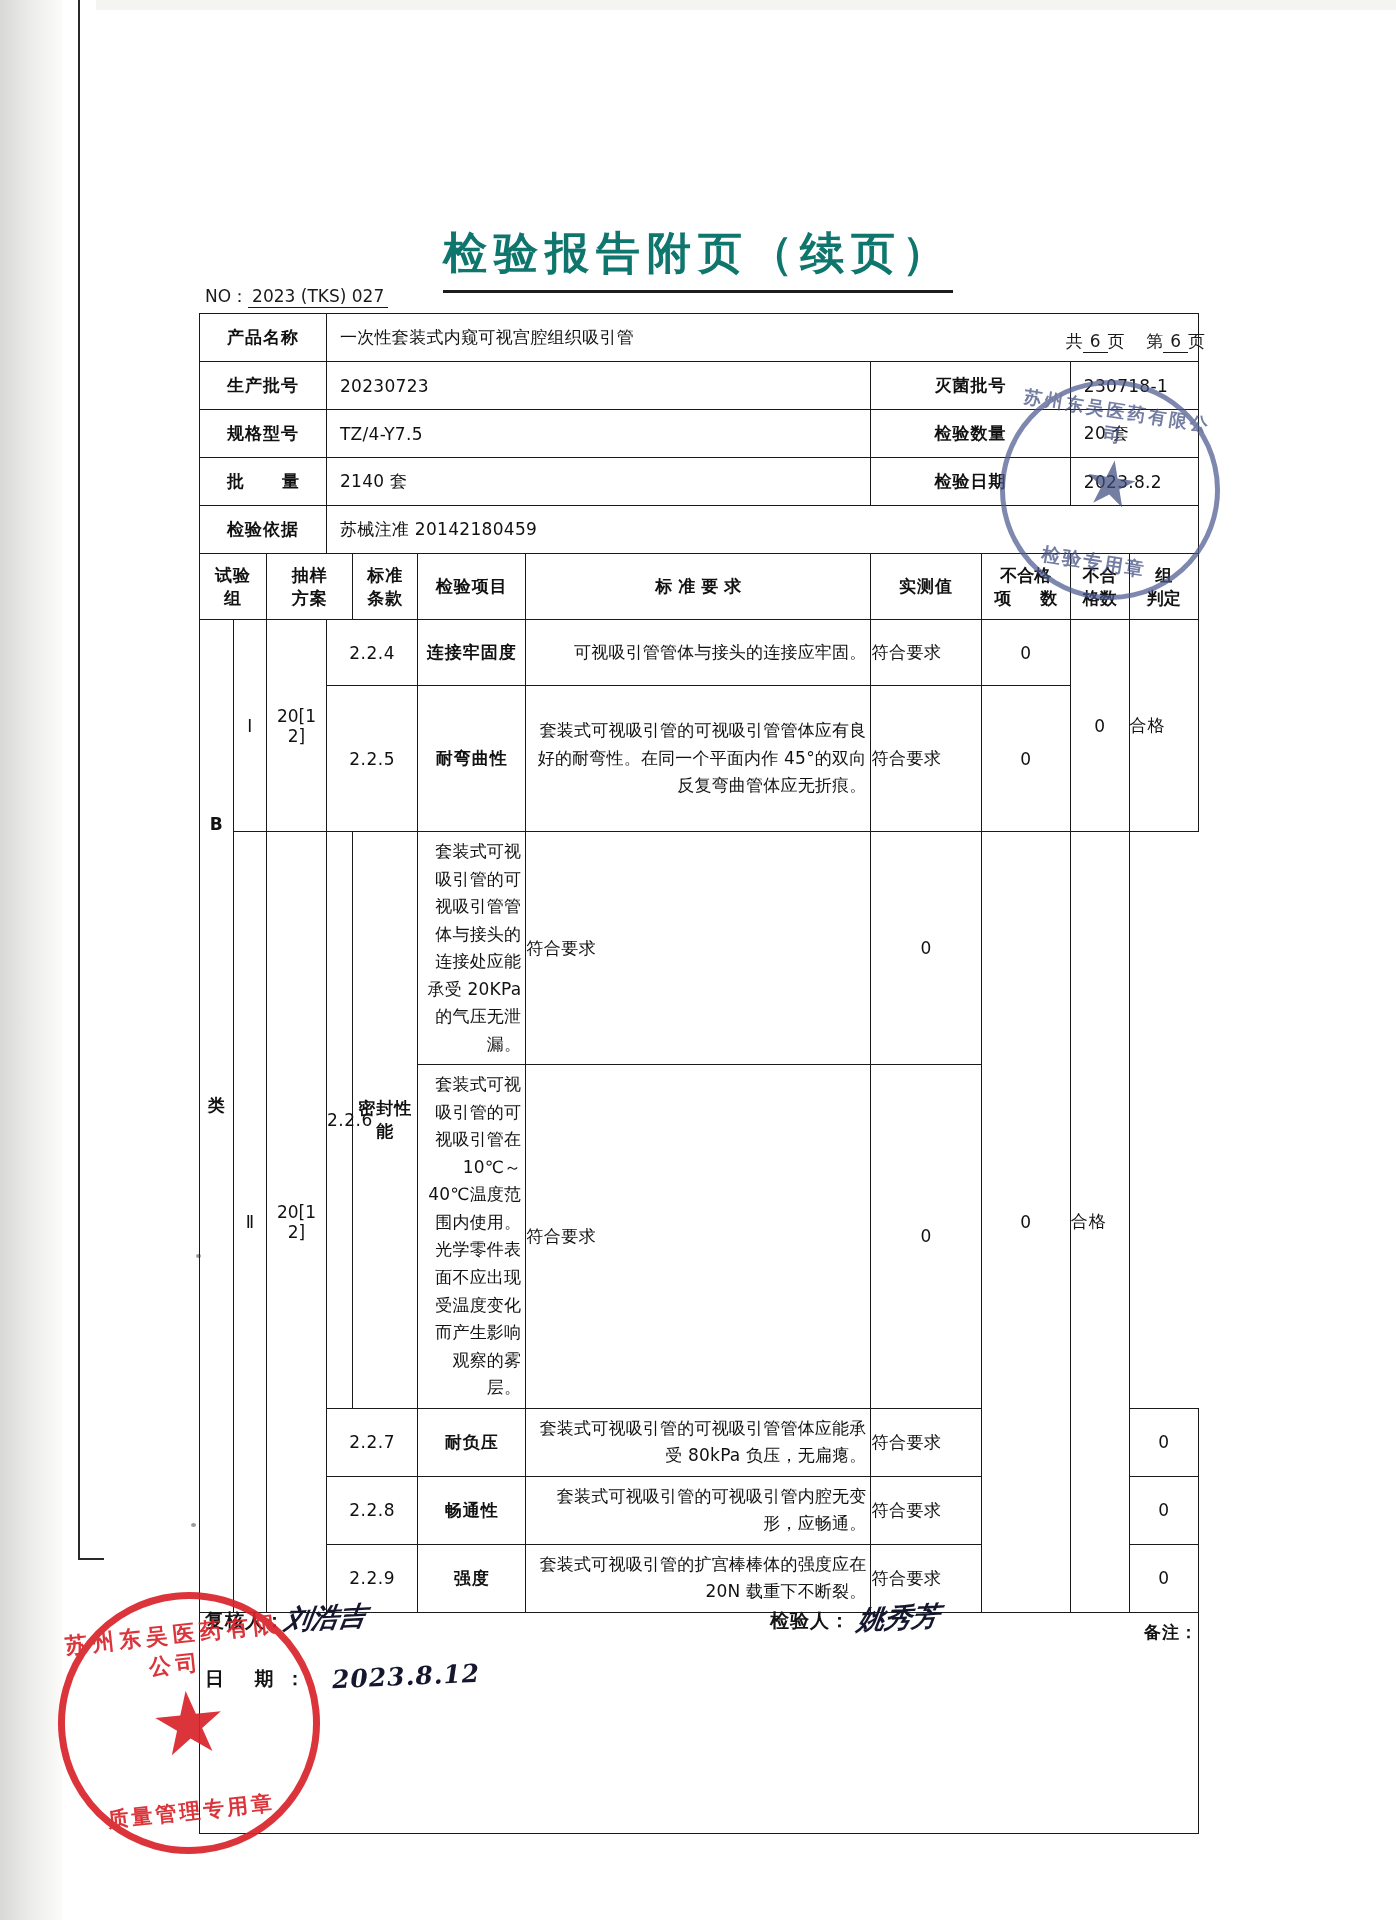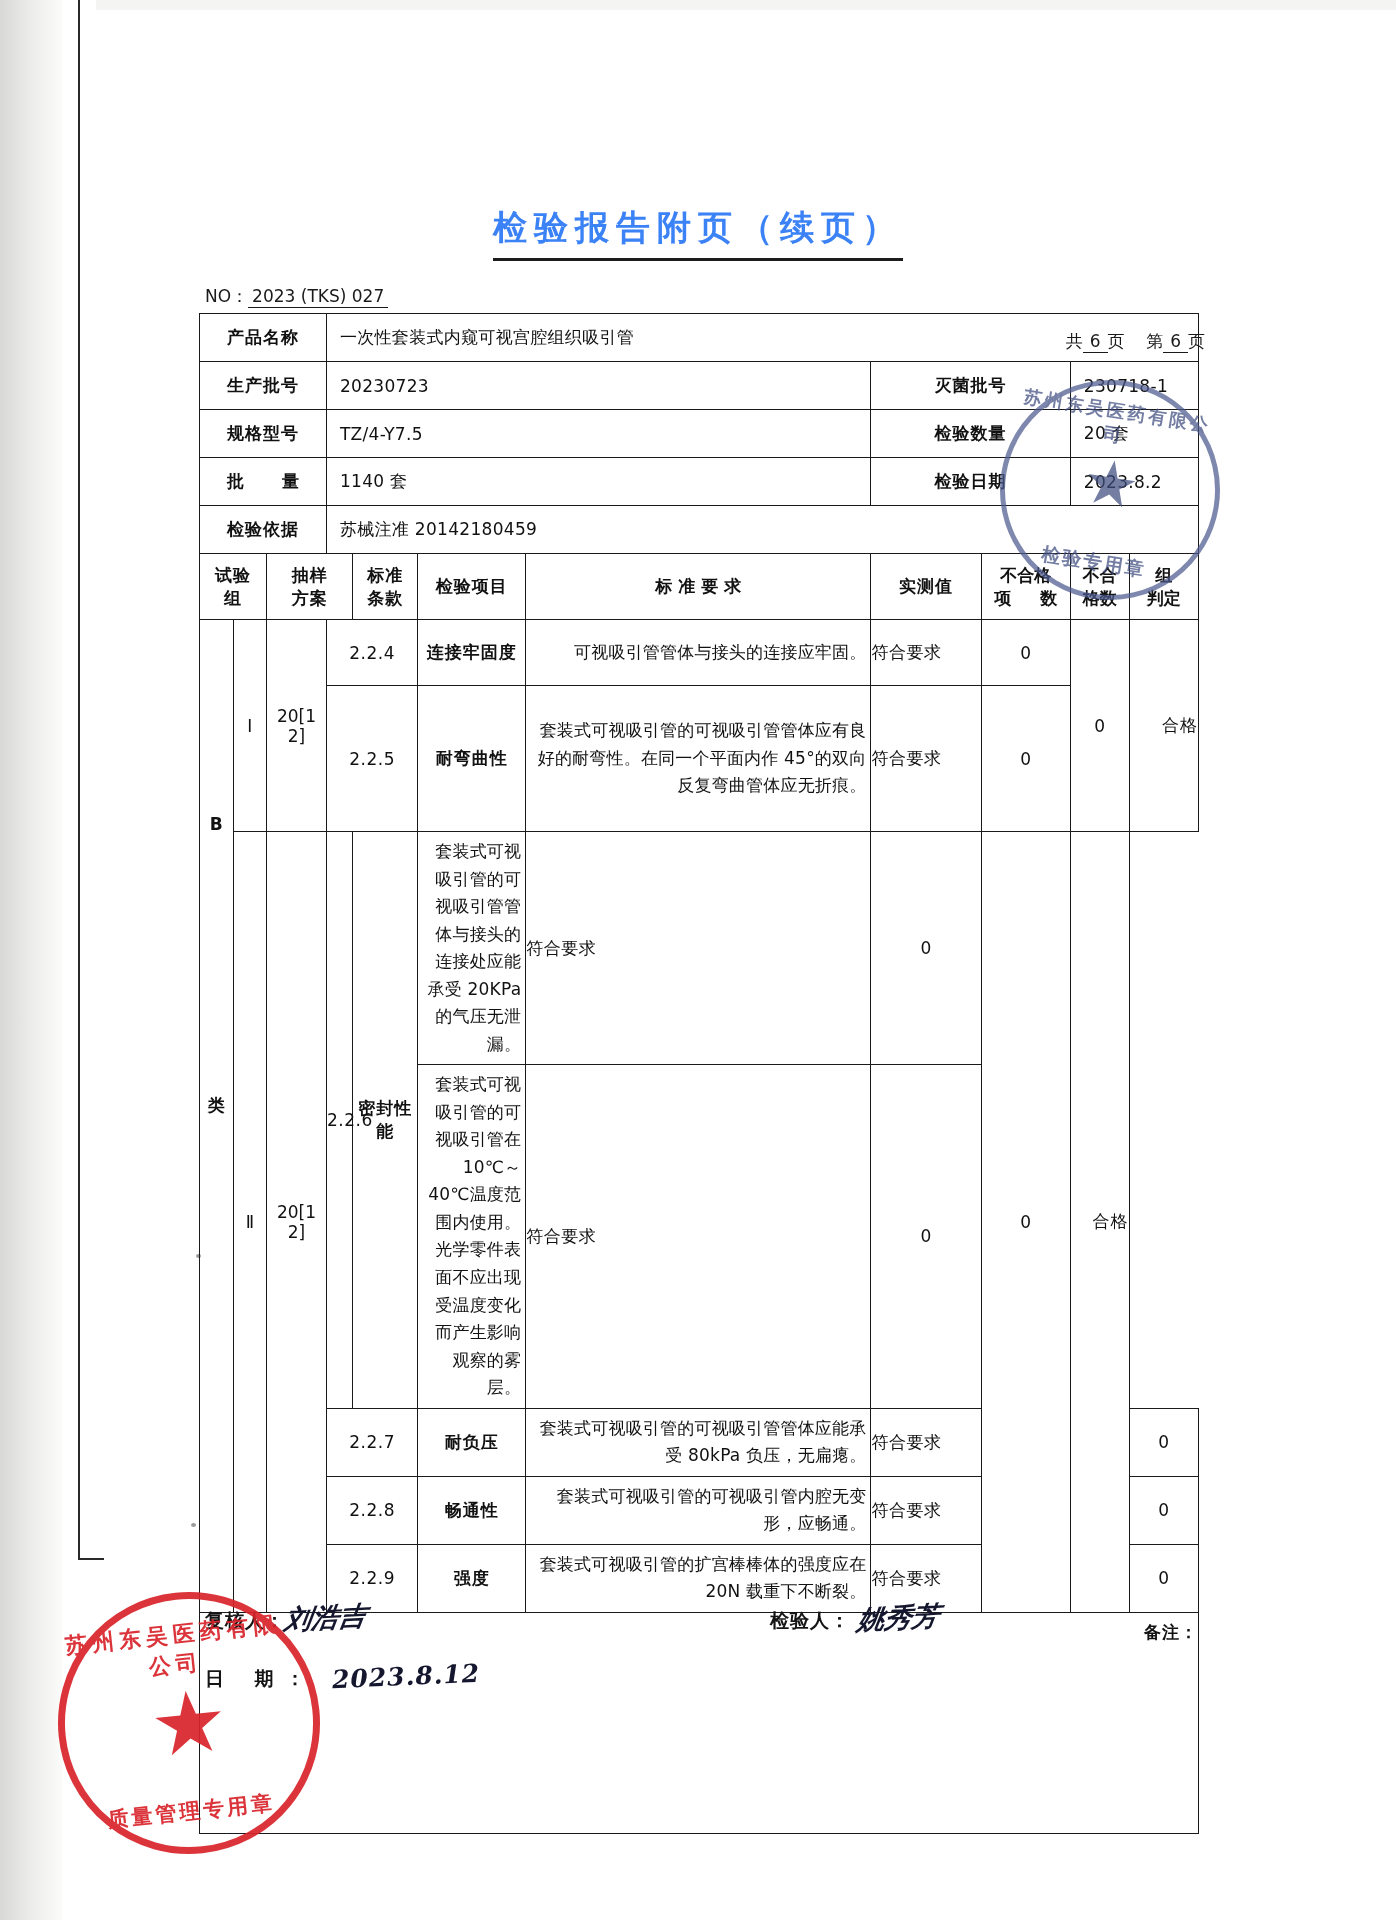--- a/index.html
+++ b/index.html
@@ -39,27 +39,27 @@
   .scan-top-smudge {
     position: absolute;
     left: 96px; top: 0;
     width: 1300px; height: 10px;
     background: #f4f4f2;
   }
 
   
   .title {
     position: absolute;
-    left: 0; top: 205px;
+    left: 0; top: 224px;
     width: 1396px;
     text-align: center;
-    font-size: 34px;
+    font-size: 44px;
     font-weight: bold;
     letter-spacing: 7px;
-    color: #3b82f6;
+    color: #0f766e;
   }
   .title span.t {
     display: inline-block;
     border-bottom: 3px solid #1d1d1d;
     padding-bottom: 7px;
   }
 
   
   .hdr {
     position: absolute;
@@ -151,21 +151,21 @@
   .c-item  { text-align: center; font-size: 17px; font-weight: bold; letter-spacing: 1px; }
   .c-req {
     padding: 6px 4px 6px 6px !important;
     font-size: 16.5px;
     line-height: 1.62;
     text-align: right;
     letter-spacing: 0.2px;
   }
   .c-meas { font-size: 16.5px; letter-spacing: 0.5px; }
   .c-num  { text-align: center; font-size: 17px; }
-  .c-grp  { text-align: right; font-size: 17px; letter-spacing: 1px; }
+  .c-grp  { text-align: left; font-size: 17px; letter-spacing: 1px; }
   .c-vert { text-align: center; font-size: 17px; font-weight: bold; }
 
   .remark-cell {
     height: 212px;
     vertical-align: top !important;
     text-align: right;
     padding: 8px 0 0 9px !important;
     font-size: 18px;
     font-weight: bold;
     letter-spacing: 1px;
@@ -352,21 +352,21 @@
 
     <tr class="r-info">
       <td colspan="3" class="lbl">规格型号</td>
       <td colspan="4" class="val">TZ/4-Y7.5</td>
       <td colspan="2" class="lbl">检验数量</td>
       <td colspan="2" class="val">20 套</td>
     </tr>
 
     <tr class="r-info">
       <td colspan="3" class="lbl-spread">批  量</td>
-      <td colspan="4" class="val">1140 套</td>
+      <td colspan="4" class="val">2140 套</td>
       <td colspan="2" class="lbl">检验日期</td>
       <td colspan="2" class="val">2023.8.2</td>
     </tr>
 
     <tr class="r-info">
       <td colspan="3" class="lbl">检验依据</td>
       <td colspan="8" class="val">苏械注准 20142180459</td>
     </tr>
 
     <tr style="height:66px">

